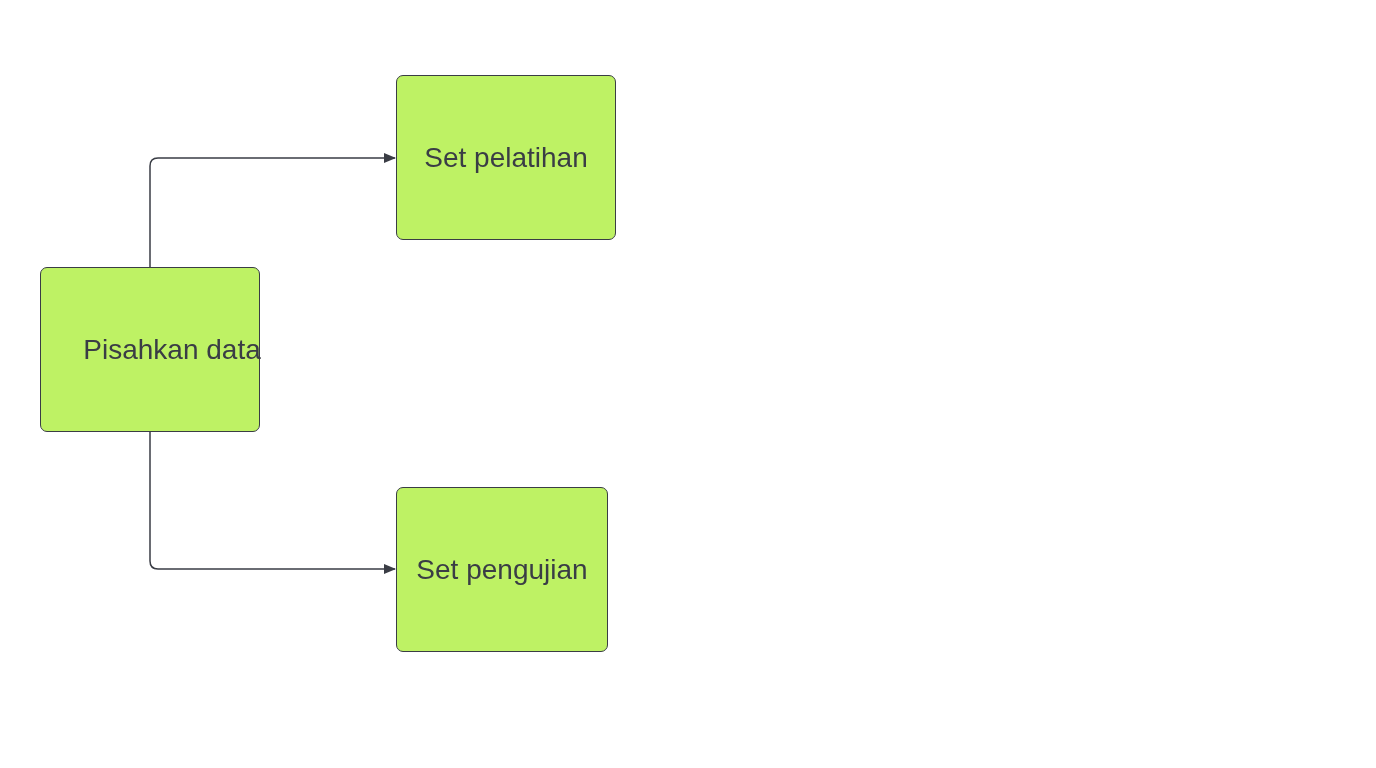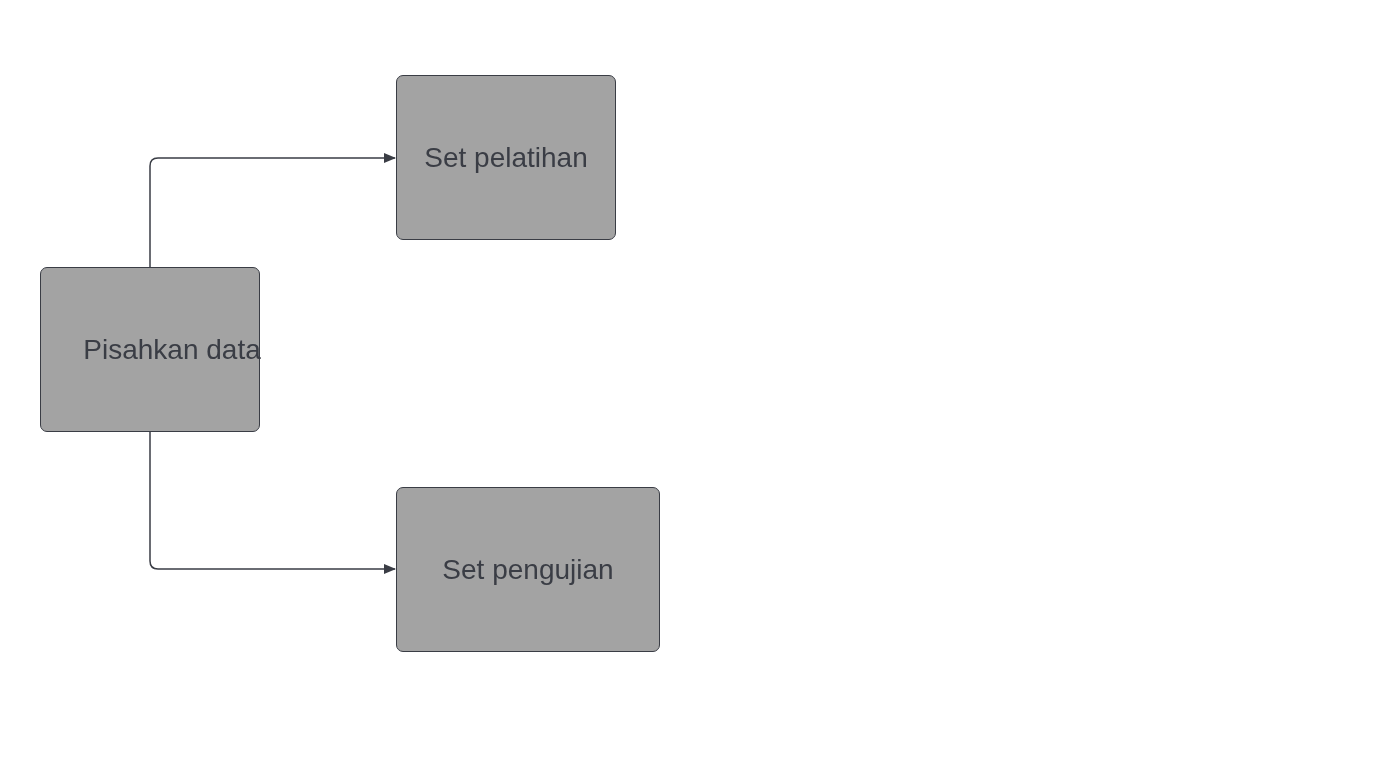--- a/index.html
+++ b/index.html
@@ -2,21 +2,21 @@
 <html><head>
 <meta charset="utf-8">
 <style>
   html, body { margin: 0; padding: 0; }
   body {
     width: 1376px; height: 768px; background: #ffffff; position: relative; overflow: hidden;
     font-family: "Liberation Sans", sans-serif; color: #3a3d45;
   }
   .node {
     position: absolute; box-sizing: border-box; border: 1.5px solid #3a3d45; border-radius: 7px;
-    background: #a3a3a3; display: flex; align-items: center; justify-content: center;
+    background: #bef264; display: flex; align-items: center; justify-content: center;
     font-size: 28px; color: #3a3d45; white-space: nowrap; text-align: center;
   }
   svg.edges { position: absolute; left: 0; top: 0; }
 </style>
 </head>
 <body>
 
 <svg class="edges" width="1376" height="768">
   <defs>
     <marker id="arrow" markerWidth="12" markerHeight="10" refX="11" refY="5" orient="auto" markerUnits="userSpaceOnUse">
@@ -28,15 +28,15 @@
 </svg>
 
 <div class="node" style="left:40px; top:267px; width:220px; height:165px;padding-left:44px;">
   <span>Pisahkan data</span>
 </div>
 
 <div class="node" style="left:396px; top:75px; width:220px; height:165px;">
   <span>Set pelatihan</span>
 </div>
 
-<div class="node" style="left:396px; top:487px; width:264px; height:165px;">
+<div class="node" style="left:396px; top:487px; width:212px; height:165px;">
   <span>Set pengujian</span>
 </div>
 
 </body></html>

